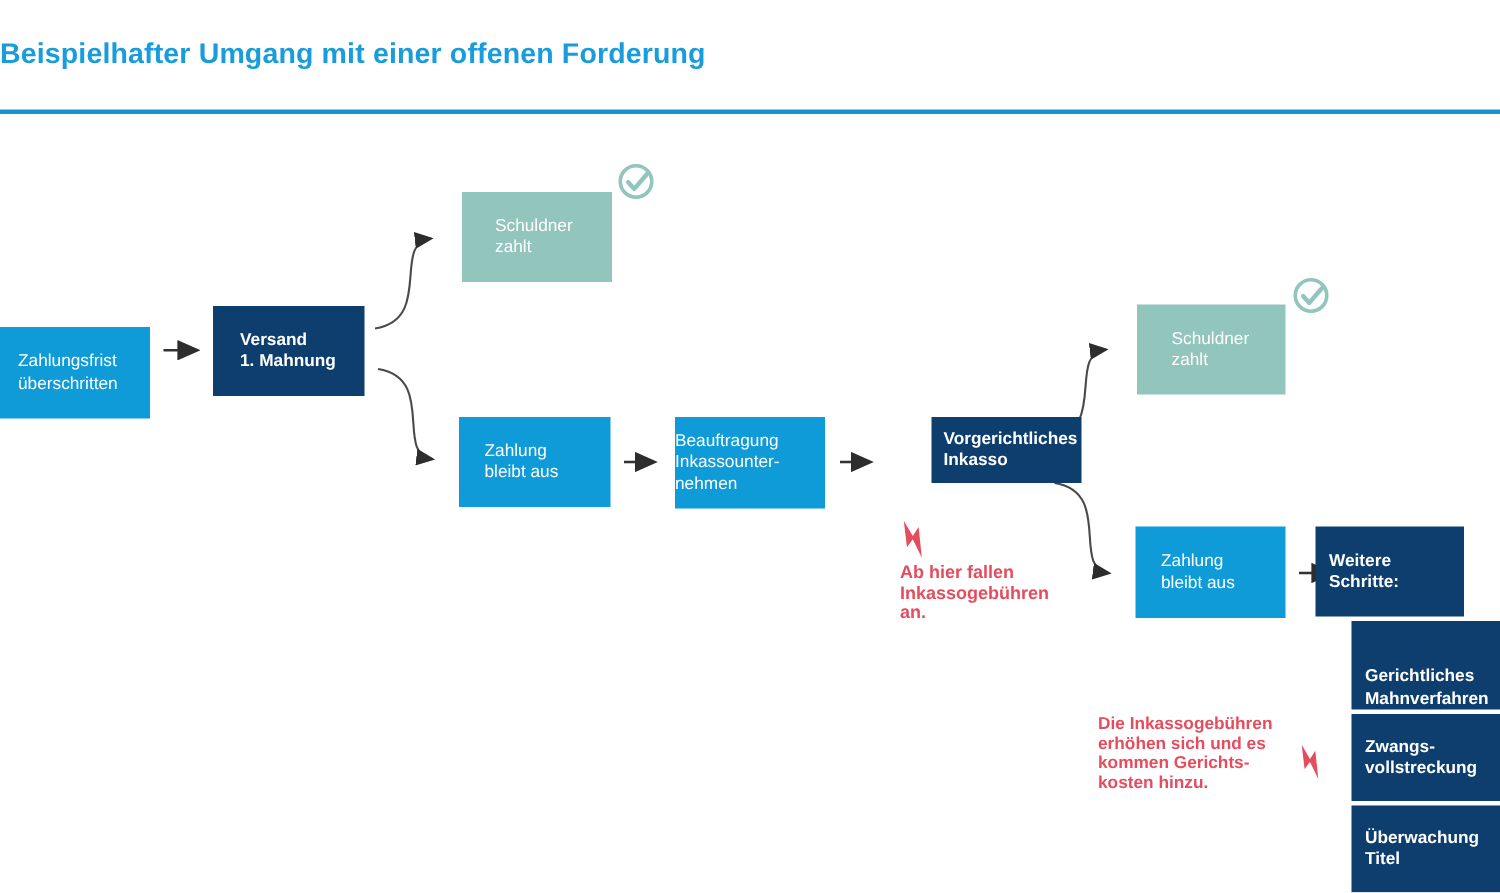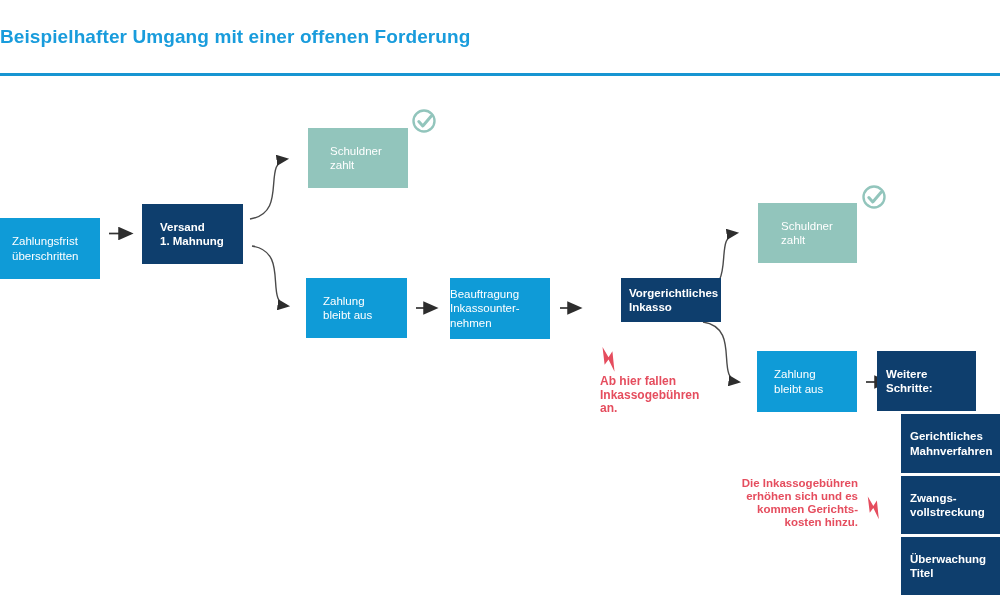--- a/index.html
+++ b/index.html
@@ -106,39 +106,39 @@
 
   <div class="box blue" style="left:757px;top:351px;width:100px;height:61px;padding-left:17px;">
     <span>Zahlung
 bleibt aus</span>
   </div>
 
   <div class="box navy" style="left:877px;top:351px;width:99px;height:60px;padding-left:9px;">
     <span>Weitere
 Schritte:</span>
   </div>
-  <div class="box navy" style="left:901px;top:414px;width:99px;height:59px;padding-left:9px;">
+  <div class="box navy" style="left:901px;top:414px;width:99px;height:59px;padding-left:9px;align-items:flex-end;">
     <span>Gerichtliches
 Mahnverfahren</span>
   </div>
   <div class="box navy" style="left:901px;top:476px;width:99px;height:58px;padding-left:9px;">
     <span>Zwangs-
 vollstreckung</span>
   </div>
   <div class="box navy" style="left:901px;top:537px;width:99px;height:58px;padding-left:9px;">
     <span>Überwachung
 Titel</span>
   </div>
 
   <div class="note" style="left:600px;top:375px;width:110px;text-align:left;">
     <span>Ab hier fallen
 Inkassogebühren
 an.</span>
   </div>
 
-  <div class="note" style="left:732px;top:477px;width:126px;text-align:right;font-size:11.5px;">
+  <div class="note" style="left:732px;top:477px;width:126px;text-align:left;font-size:11.5px;">
     <span>Die Inkassogebühren
 erhöhen sich und es
 kommen Gerichts-
 kosten hinzu.</span>
   </div>
 
 </div>
 
 </body></html>

